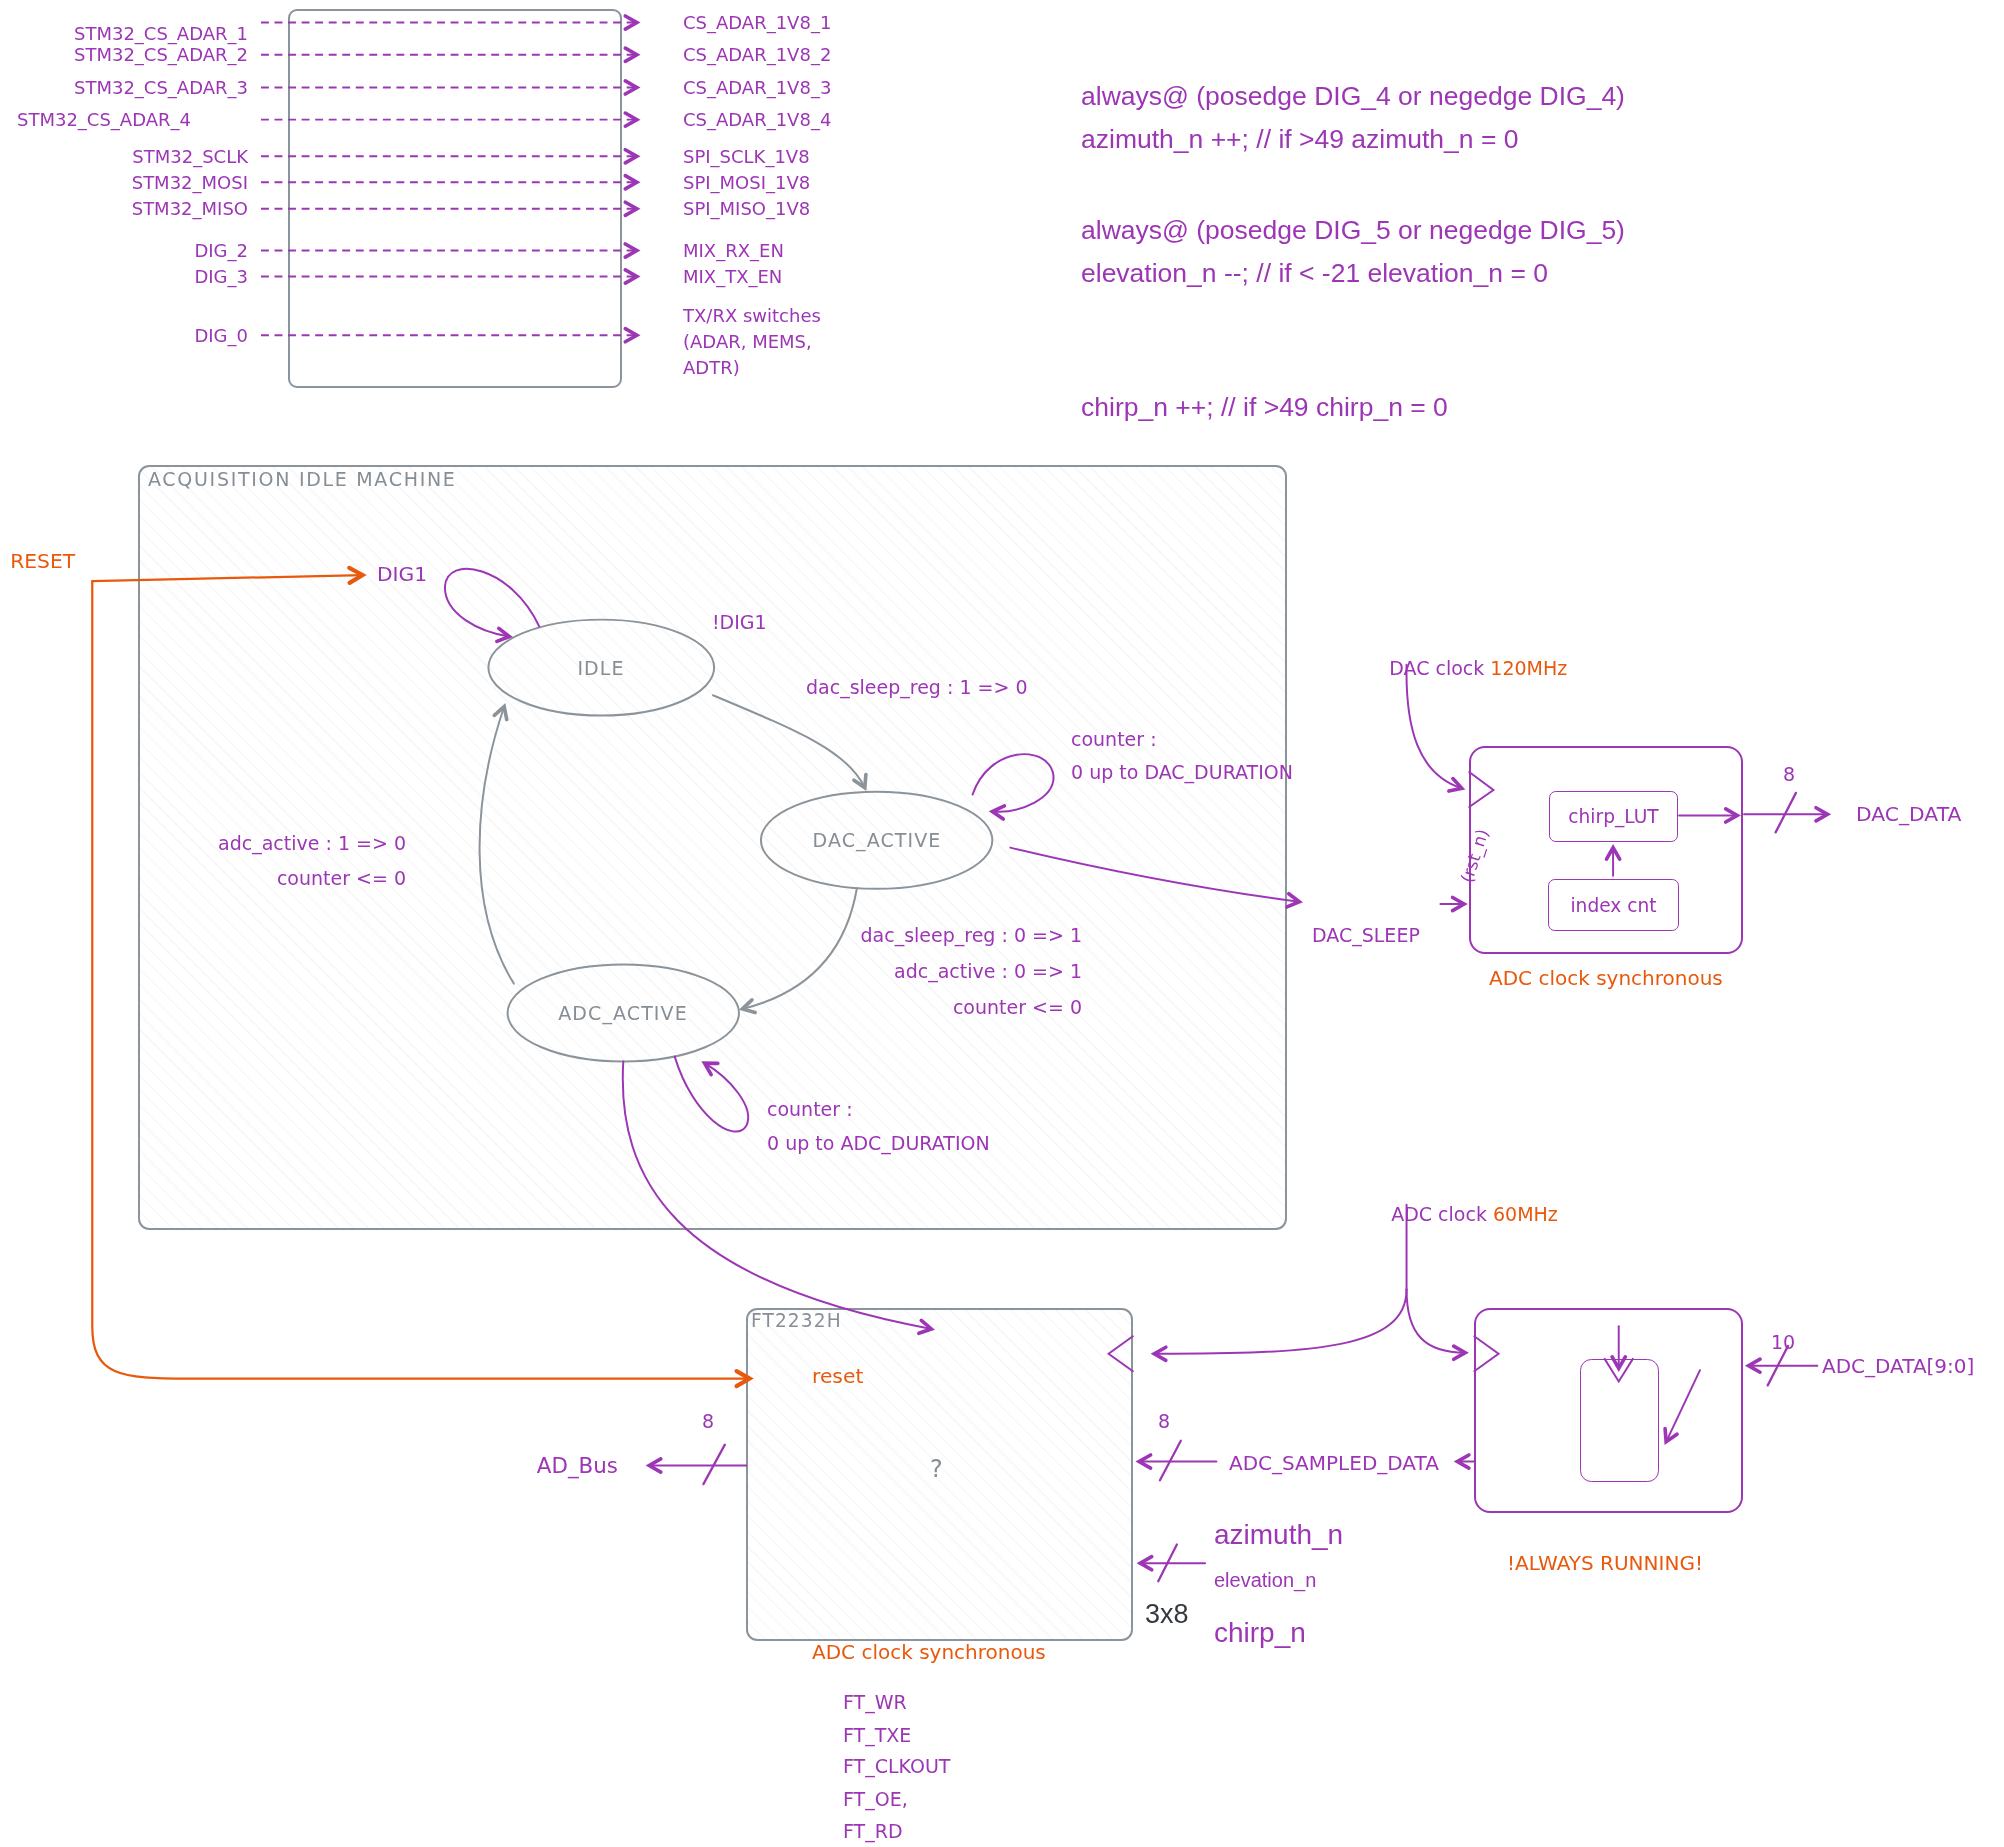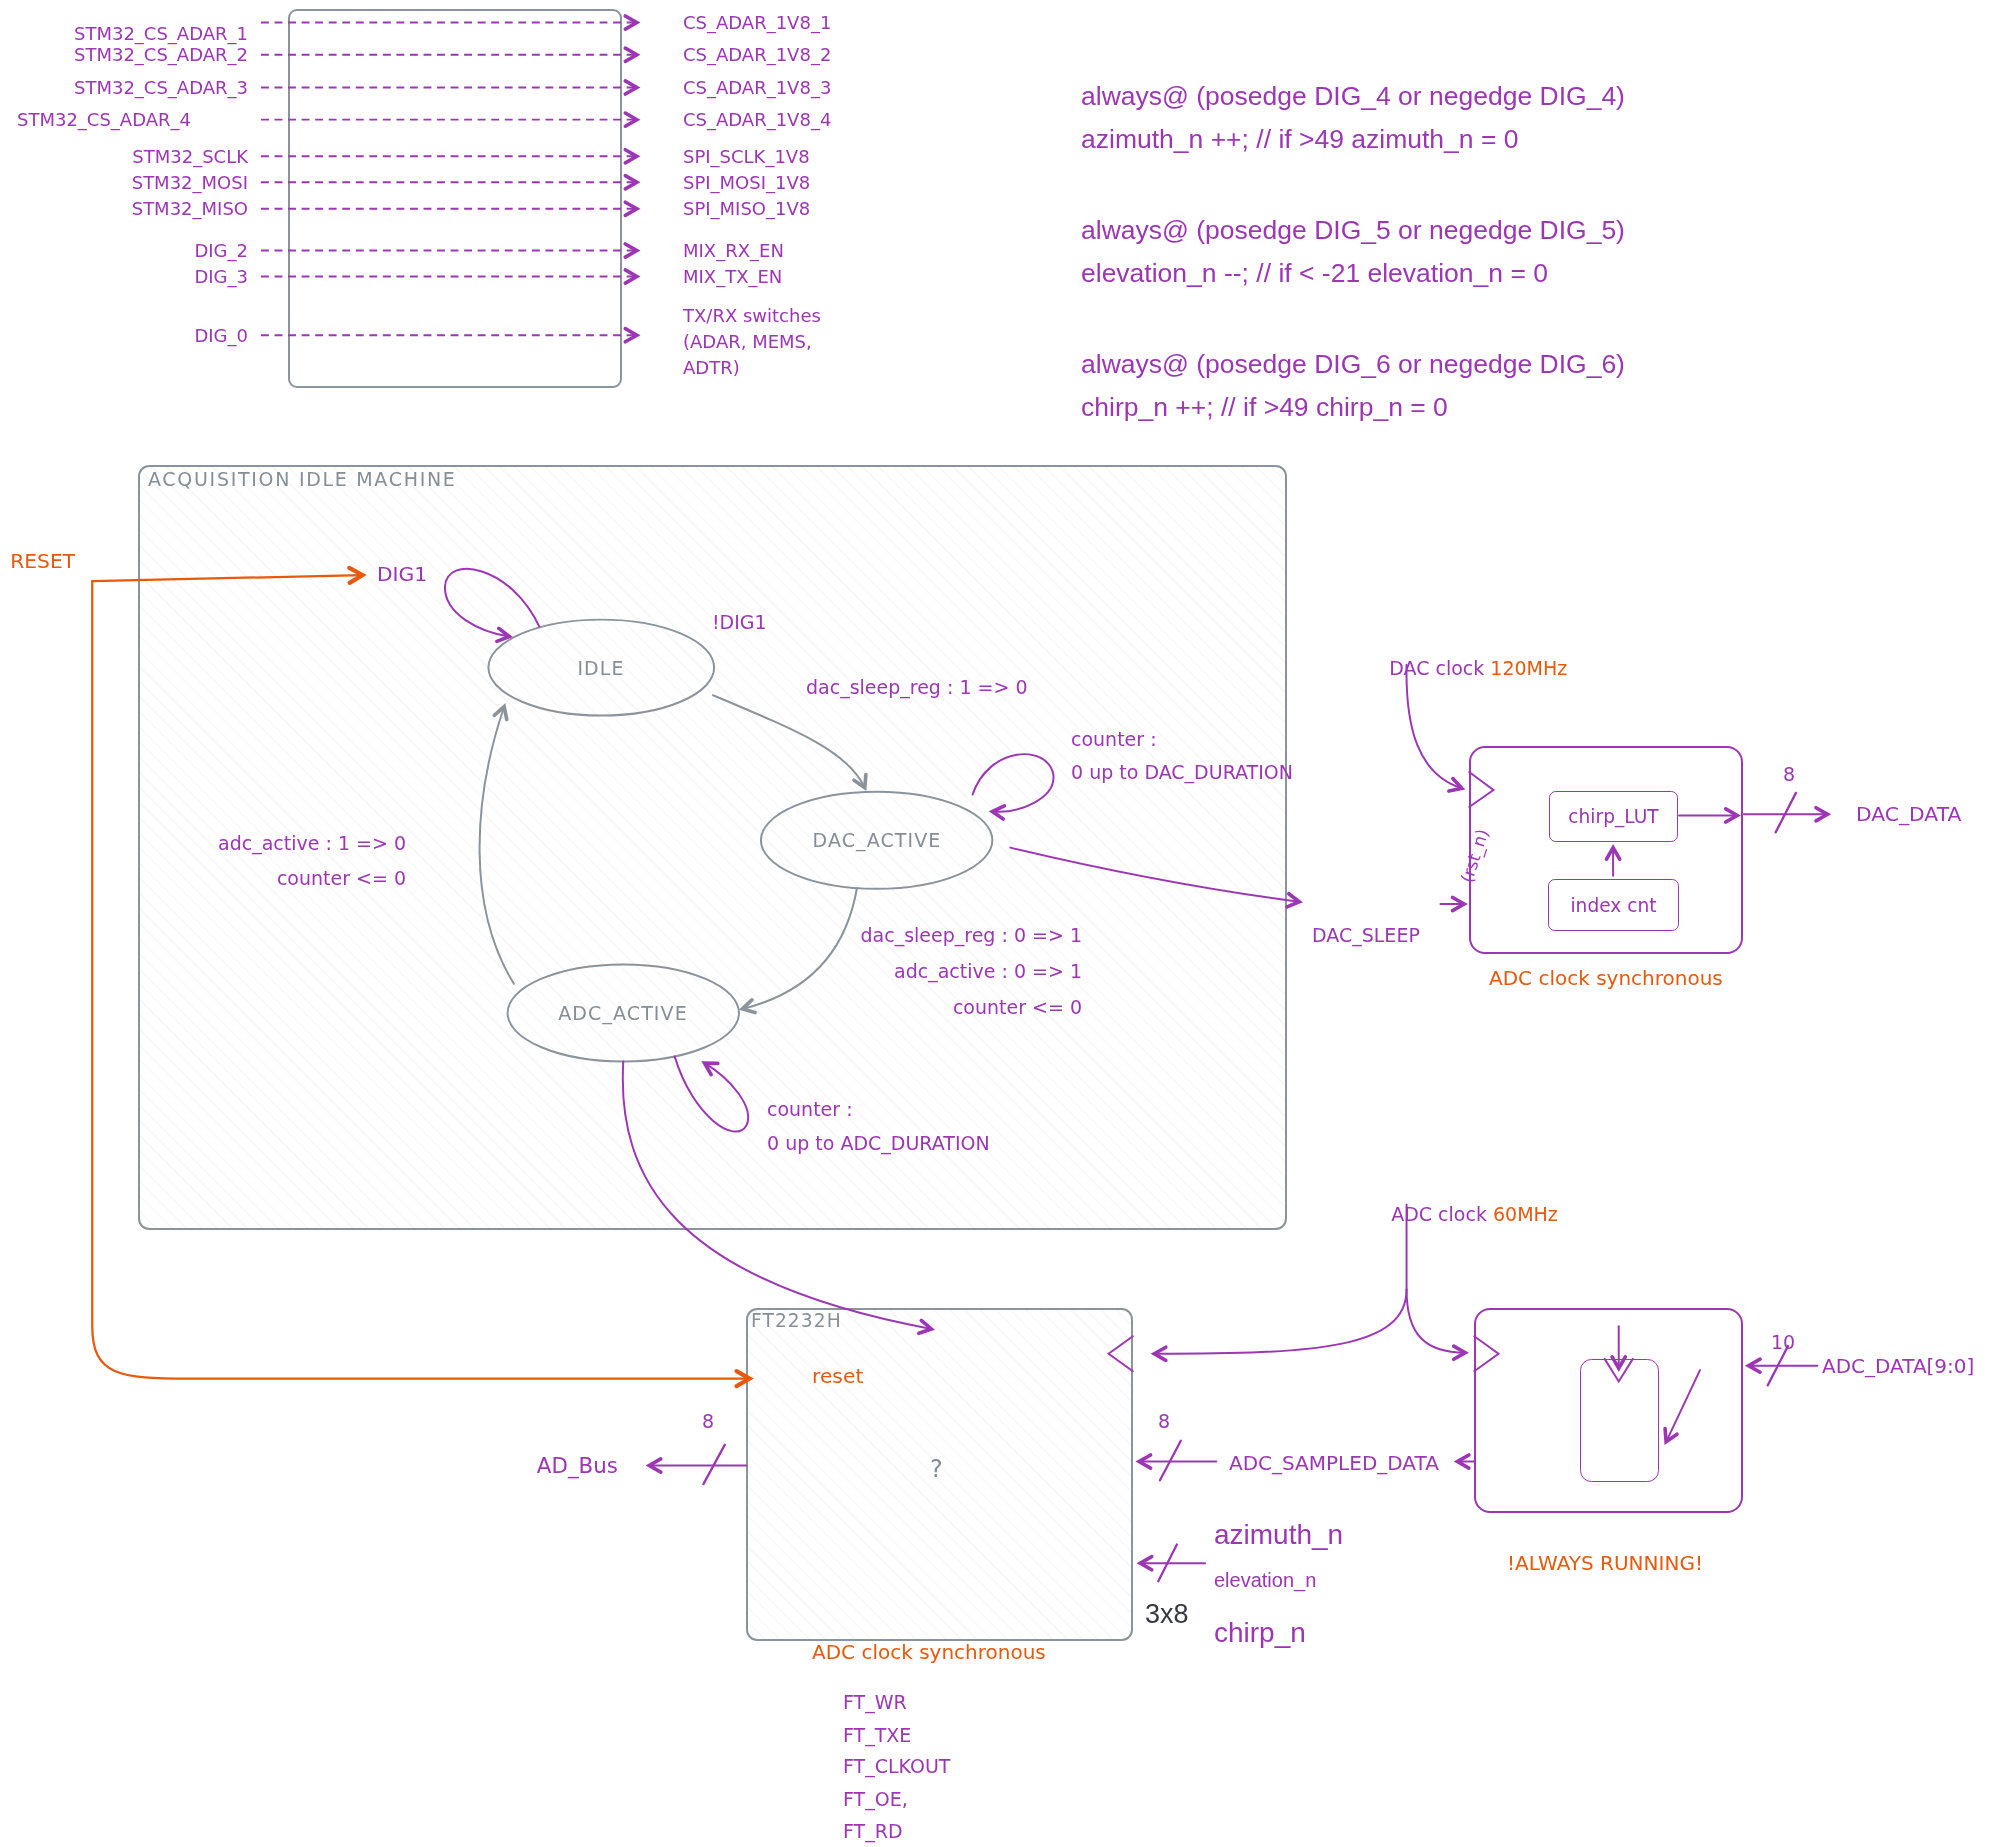--- a/index.html
+++ b/index.html
@@ -146,21 +146,20 @@
   <div class="t purple hand f32" style="left:683px;top:240px;">MIX_RX_EN</div>
   <div class="t purple hand f32" style="left:683px;top:266px;">MIX_TX_EN</div>
   <div class="t purple hand f32" style="left:683px;top:305px;">TX/RX switches</div>
   <div class="t purple hand f32" style="left:683px;top:331px;">(ADAR, MEMS,</div>
   <div class="t purple hand f32" style="left:683px;top:357px;">ADTR)</div>
 
   <div class="t purple plain" style="left:1081px;top:81px;font-size:26.5px;">always@ (posedge DIG_4 or negedge DIG_4)</div>
   <div class="t purple plain" style="left:1081px;top:124px;font-size:26.5px;">azimuth_n ++; // if &gt;49 azimuth_n = 0</div>
   <div class="t purple plain" style="left:1081px;top:215px;font-size:26.5px;">always@ (posedge DIG_5 or negedge DIG_5)</div>
   <div class="t purple plain" style="left:1081px;top:258px;font-size:26.5px;">elevation_n --; // if &lt; -21 elevation_n = 0</div>
-  <div class="t purple plain" style="left:1081px;top:349px;font-size:26.5px;">always@ (posedge DIG_6 or negedge DIG_6)</div>
   <div class="t purple plain" style="left:1081px;top:392px;font-size:26.5px;">chirp_n ++; // if &gt;49 chirp_n = 0</div>
 
   <div class="t gray hand" style="left:148px;top:468px;font-size:19px;letter-spacing:1.7px;">ACQUISITION IDLE MACHINE</div>
   <div class="t orange hand f36" style="left:10.2px;top:549px;">RESET</div>
   <div class="t purple hand f36" style="left:377px;top:562px;">DIG1</div>
 
   <div class="t gray hand center" style="left:601px;top:668px;font-size:19px;letter-spacing:1.1px;">IDLE</div>
   <div class="t gray hand center" style="left:877px;top:840px;font-size:19px;letter-spacing:1.1px;">DAC_ACTIVE</div>
   <div class="t gray hand center" style="left:623px;top:1013px;font-size:19px;letter-spacing:1.1px;">ADC_ACTIVE</div>
 

